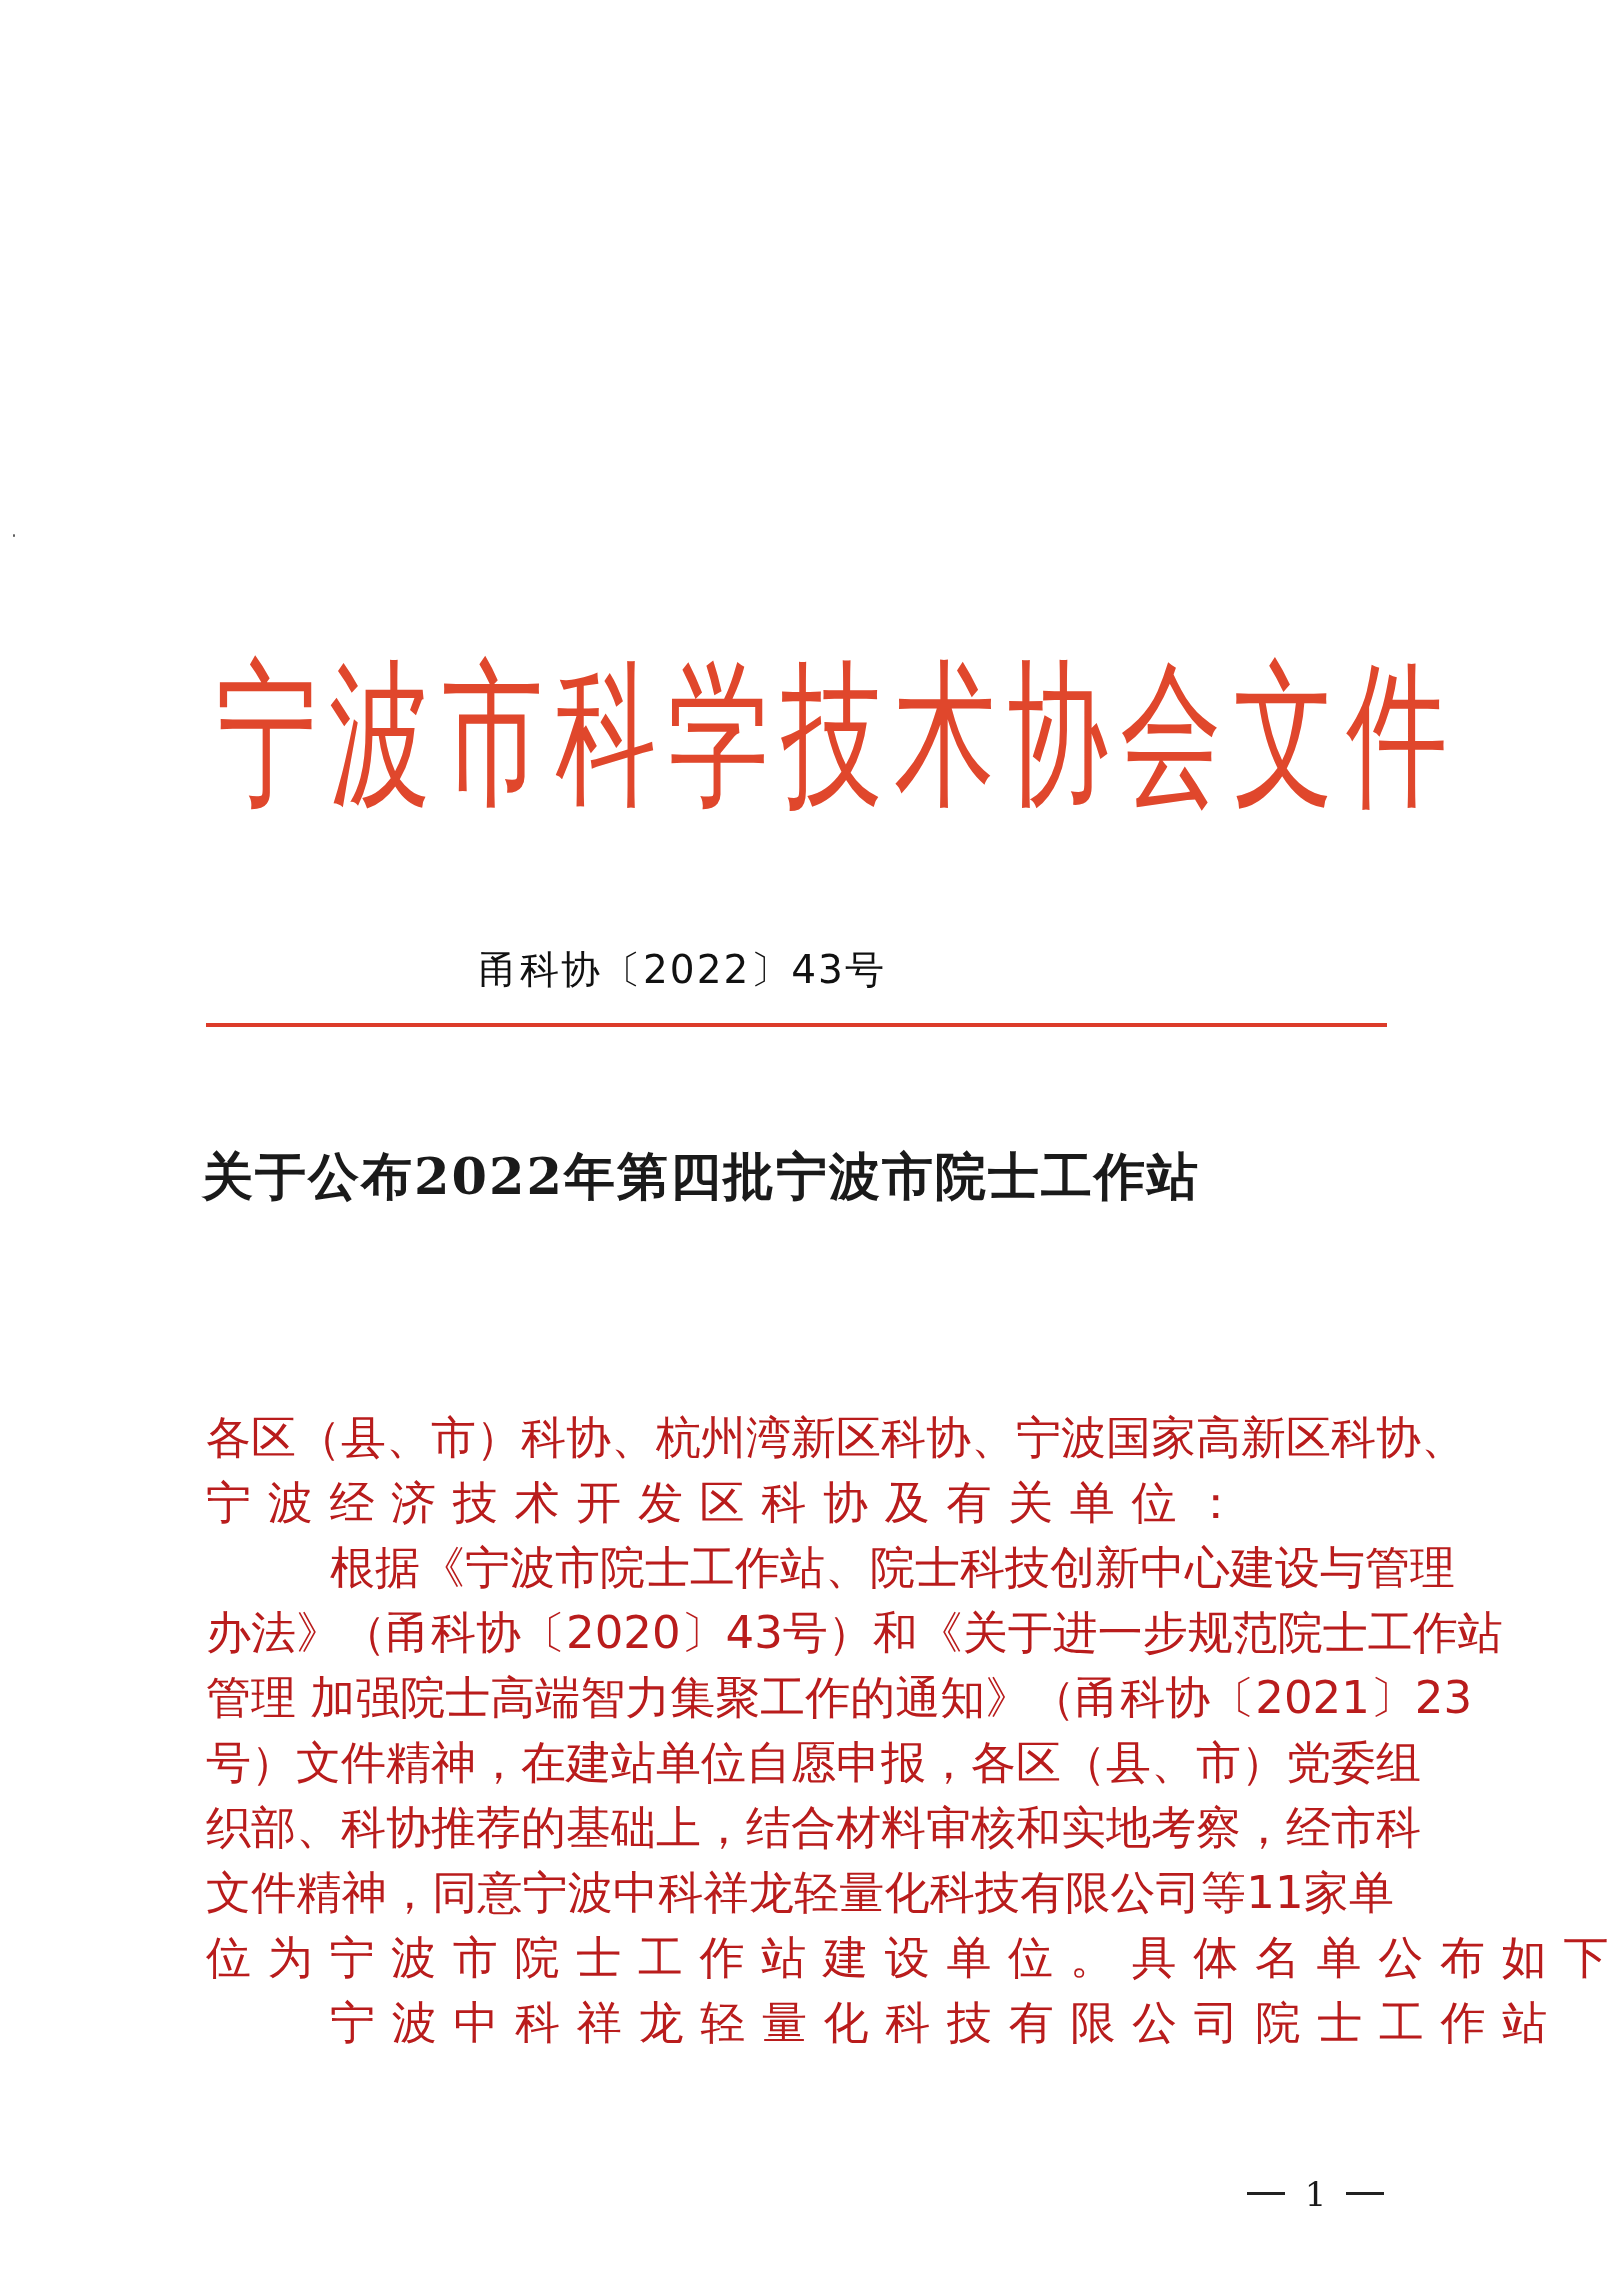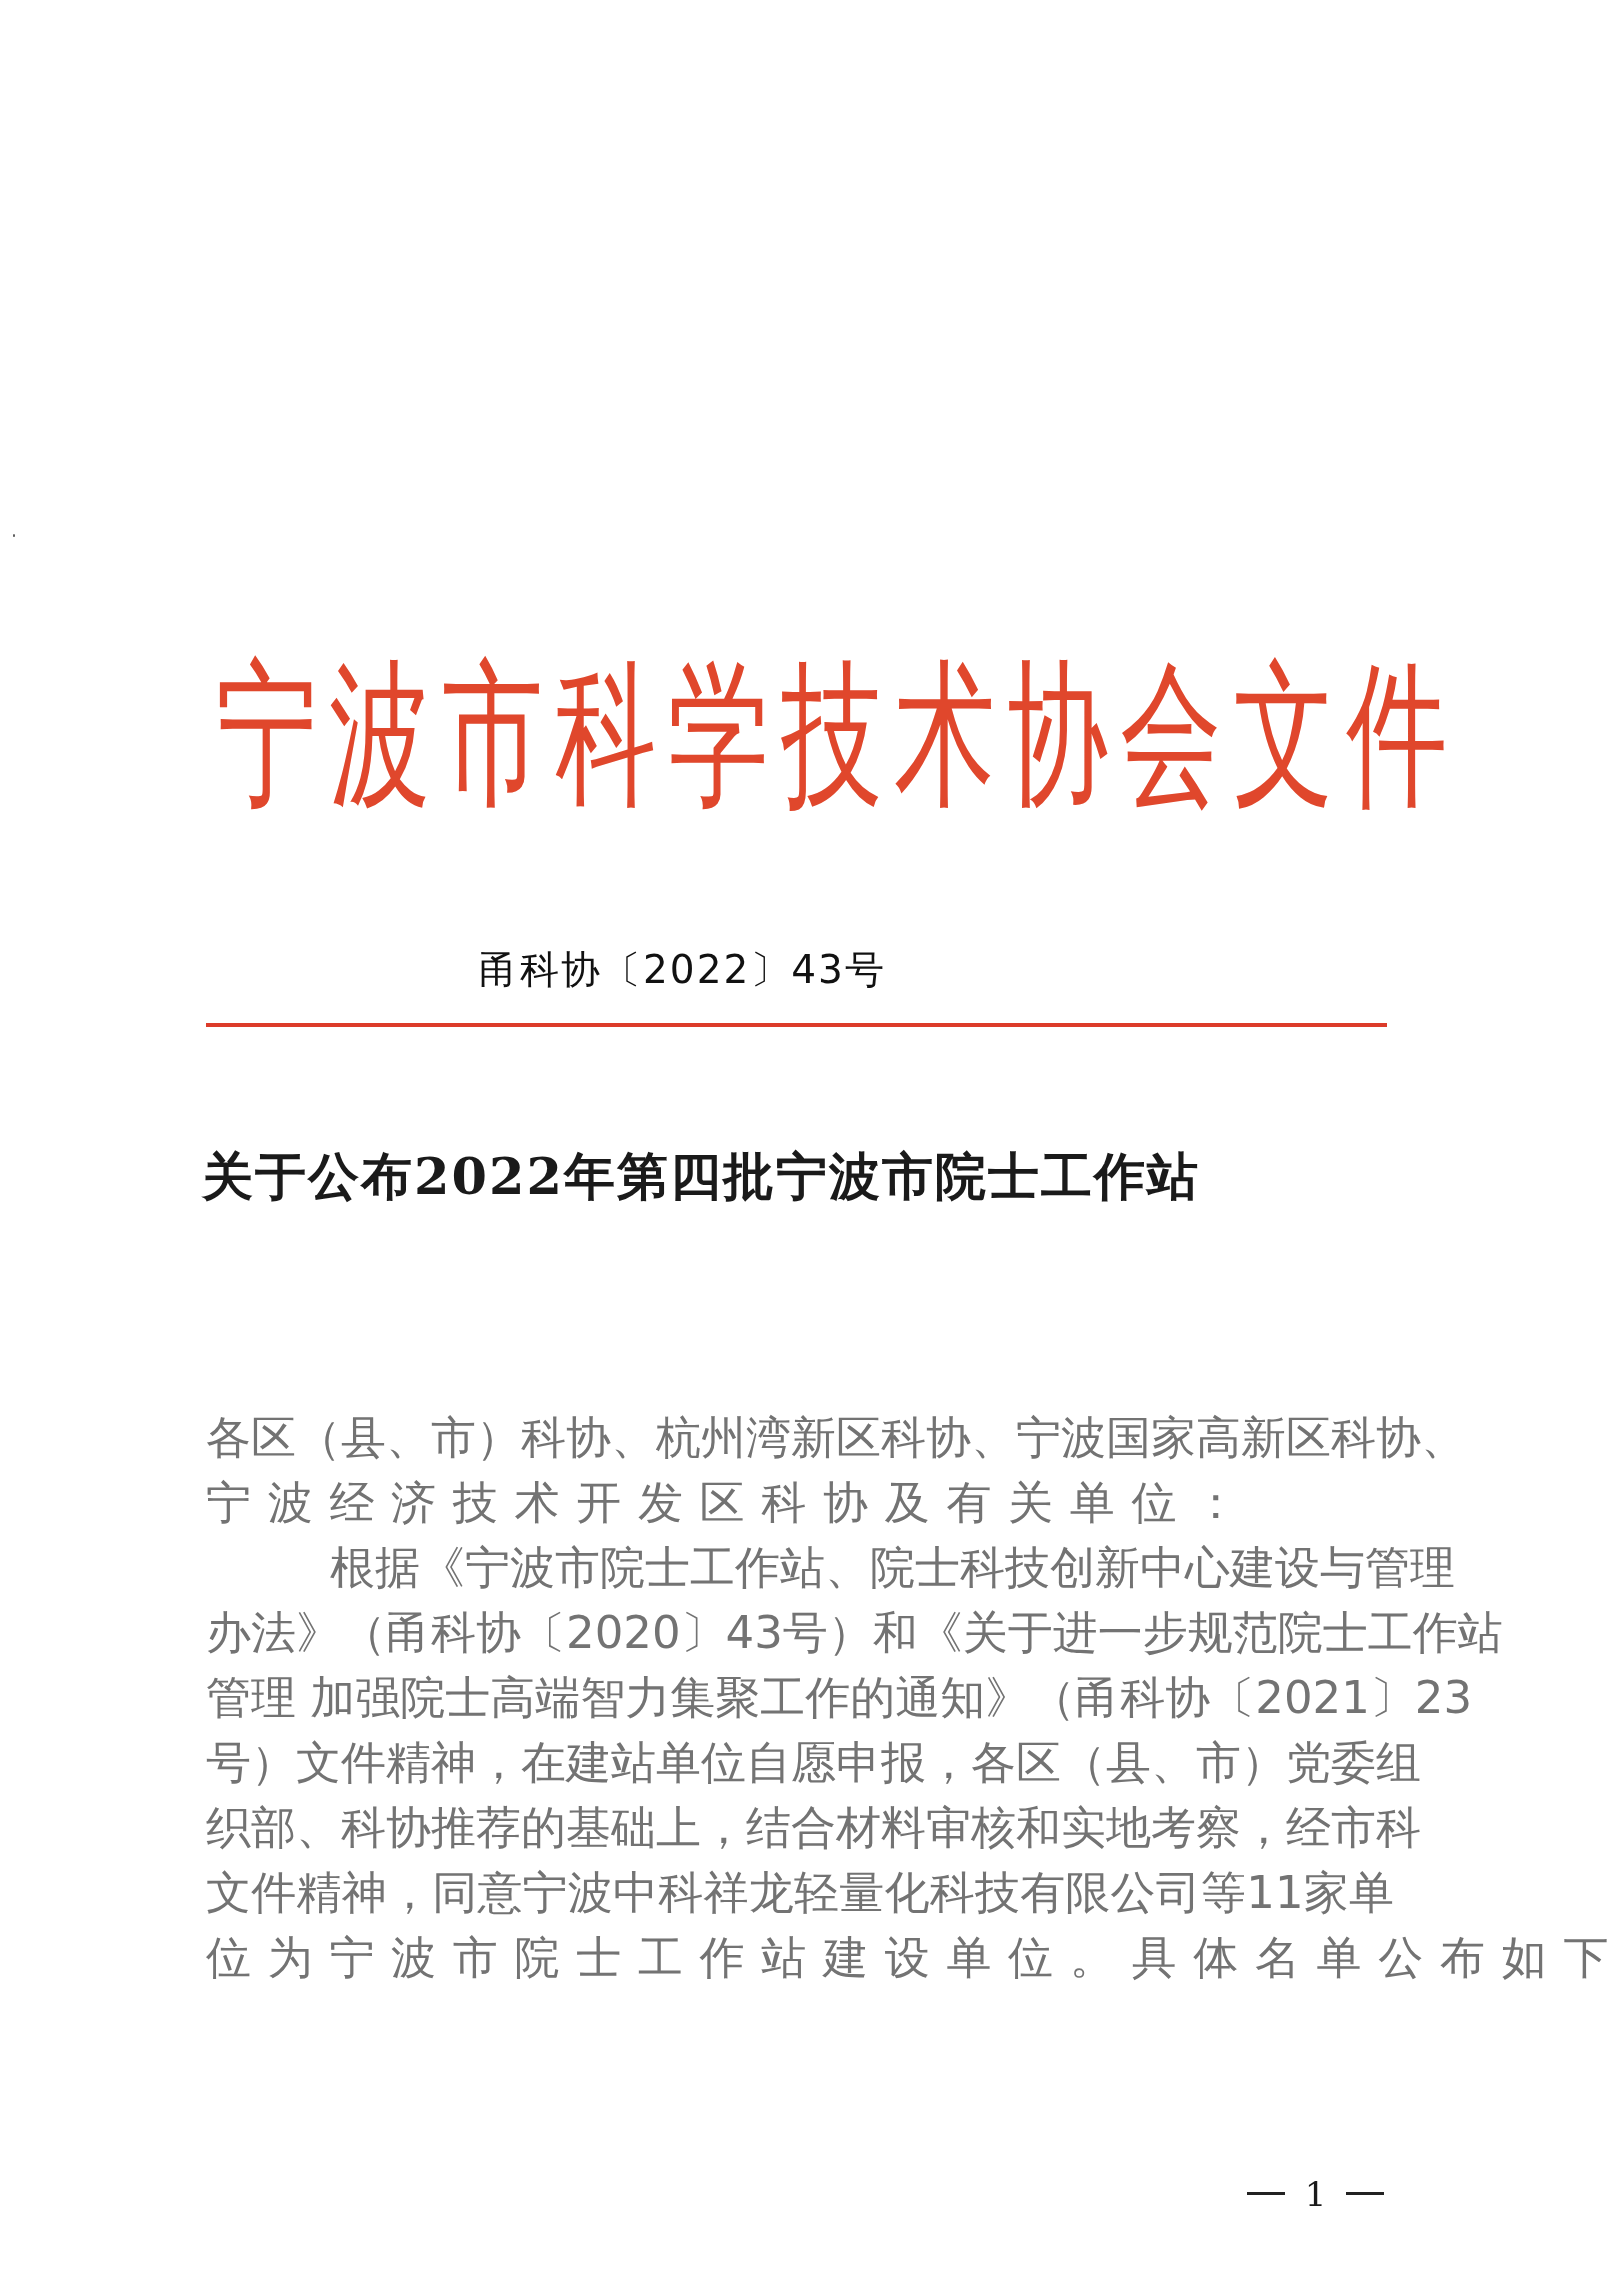--- a/index.html
+++ b/index.html
@@ -80,21 +80,21 @@
   .title.l2 { top: 1249px; line-height: 64px; }
 
   .body-text {
     position: absolute;
     left: 206px;
     top: 1405px;
     width: 1188px;
     font-family: "DejaVu Sans", "Liberation Sans", sans-serif;
     font-size: 45px;
     line-height: 65px;
-    color: #737373;
+    color: #b91c1c;
   }
   .line {
     display: block;
     white-space: nowrap;
     height: 65px;
     letter-spacing: 16.7px;
   }
   .line.justify {
     text-align: justify;
     text-align-last: justify;
@@ -157,20 +157,21 @@
   <div class="body-text">
     <span class="line justify">各区（县、市）科协、杭州湾新区科协、宁波国家高新区科协、</span>
     <span class="line" style="letter-spacing:16.7px;">宁波经济技术开发区科协及有关单位：</span>
     <span class="line justify indent">根据《宁波市院士工作站、院士科技创新中心建设与管理</span>
     <span class="line justify">办法》（甬科协〔2020〕43号）和《关于进一步规范院士工作站</span>
     <span class="line justify">管理 加强院士高端智力集聚工作的通知》（甬科协〔2021〕23</span>
     <span class="line justify">号）文件精神，在建站单位自愿申报，各区（县、市）党委组</span>
     <span class="line justify">织部、科协推荐的基础上，结合材料审核和实地考察，经市科</span>
     <span class="line justify">文件精神，同意宁波中科祥龙轻量化科技有限公司等11家单</span>
     <span class="line" style="letter-spacing:16.7px;">位为宁波市院士工作站建设单位。具体名单公布如下：</span>
+    <span class="line indent" style="letter-spacing:16.7px;">宁波中科祥龙轻量化科技有限公司院士工作站</span>
   </div>
 
   <div class="page-number">
     <span class="dash"></span>
     <span>1</span>
     <span class="dash"></span>
   </div>
 
 </div>
 

